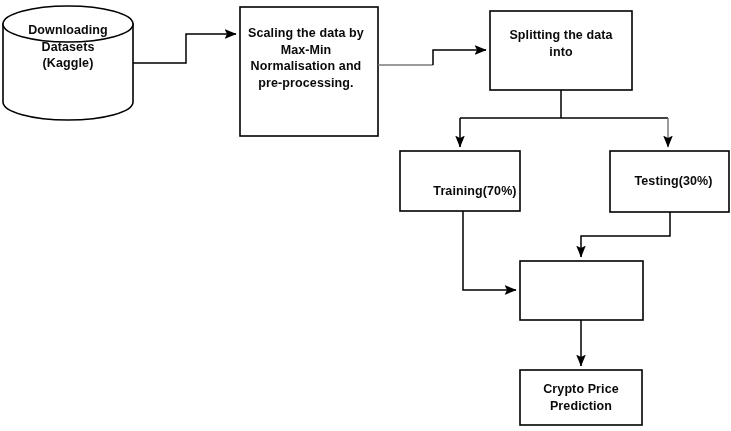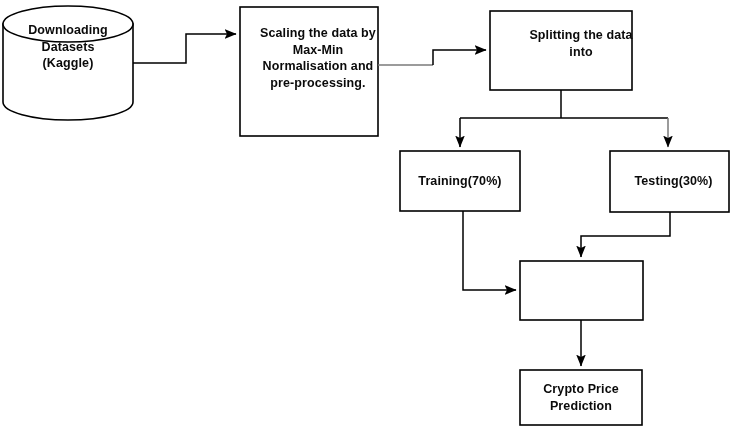--- a/index.html
+++ b/index.html
@@ -113,29 +113,29 @@
 
     <path class="edge-line" d="M670,212 L670,236 L581,236 L581,257" marker-end="url(#arrowBlack)"></path>
 
     <path class="edge-line" d="M581,320 L581,366" marker-end="url(#arrowBlack)"></path>
   </svg>
 
   <div class="node-label" style="left:3px; top:8px; width:130px; height:78px;">Downloading
 Datasets
 (Kaggle)</div>
 
-  <div class="node-label" style="left:248px; top:7px; width:140px; height:102px;">Scaling the data by
+  <div class="node-label" style="left:236px; top:7px; width:140px; height:102px;">Scaling the data by
 Max-Min
 Normalisation and
 pre-processing.</div>
 
-  <div class="node-label" style="left:510px; top:11px; width:142px; height:65px;">Splitting the data
+  <div class="node-label" style="left:490px; top:11px; width:142px; height:65px;">Splitting the data
 into</div>
 
-  <div class="node-label" style="left:400px; top:151px; width:120px; height:60px;">Training(70%)</div>
+  <div class="node-label" style="left:400px; top:161px; width:120px; height:60px;padding-left:15px;">Training(70%)</div>
 
   <div class="node-label" style="left:610px; top:151px; width:127px; height:61px;">Testing(30%)</div>
 
 
   <div class="node-label" style="left:520px; top:370px; width:122px; height:55px;border-radius:24px;">Crypto Price
 Prediction</div>
 
   <div class="node-hit" style="left:3px; top:6px; width:130px; height:114px;"></div>
   <div class="node-hit" style="left:240px; top:7px; width:138px; height:129px;"></div>
   <div class="node-hit" style="left:490px; top:11px; width:142px; height:79px;"></div>

